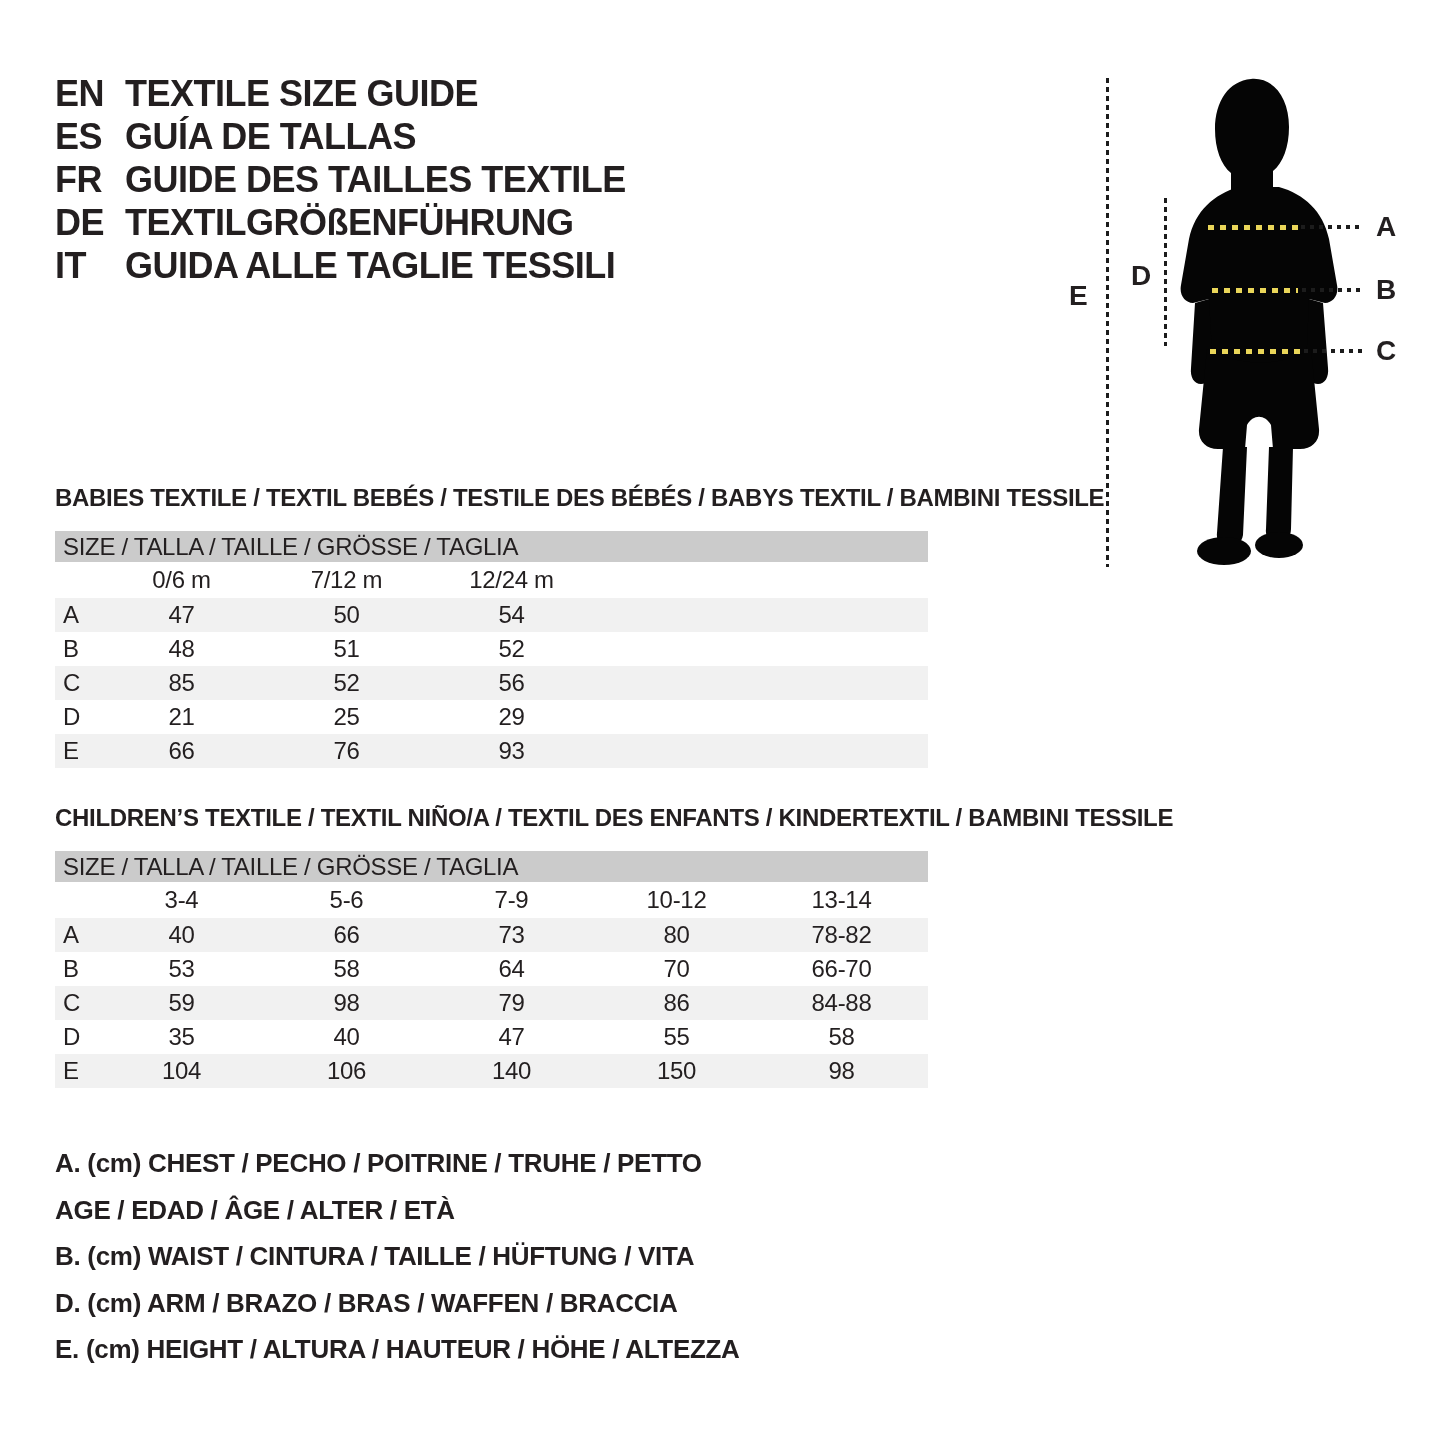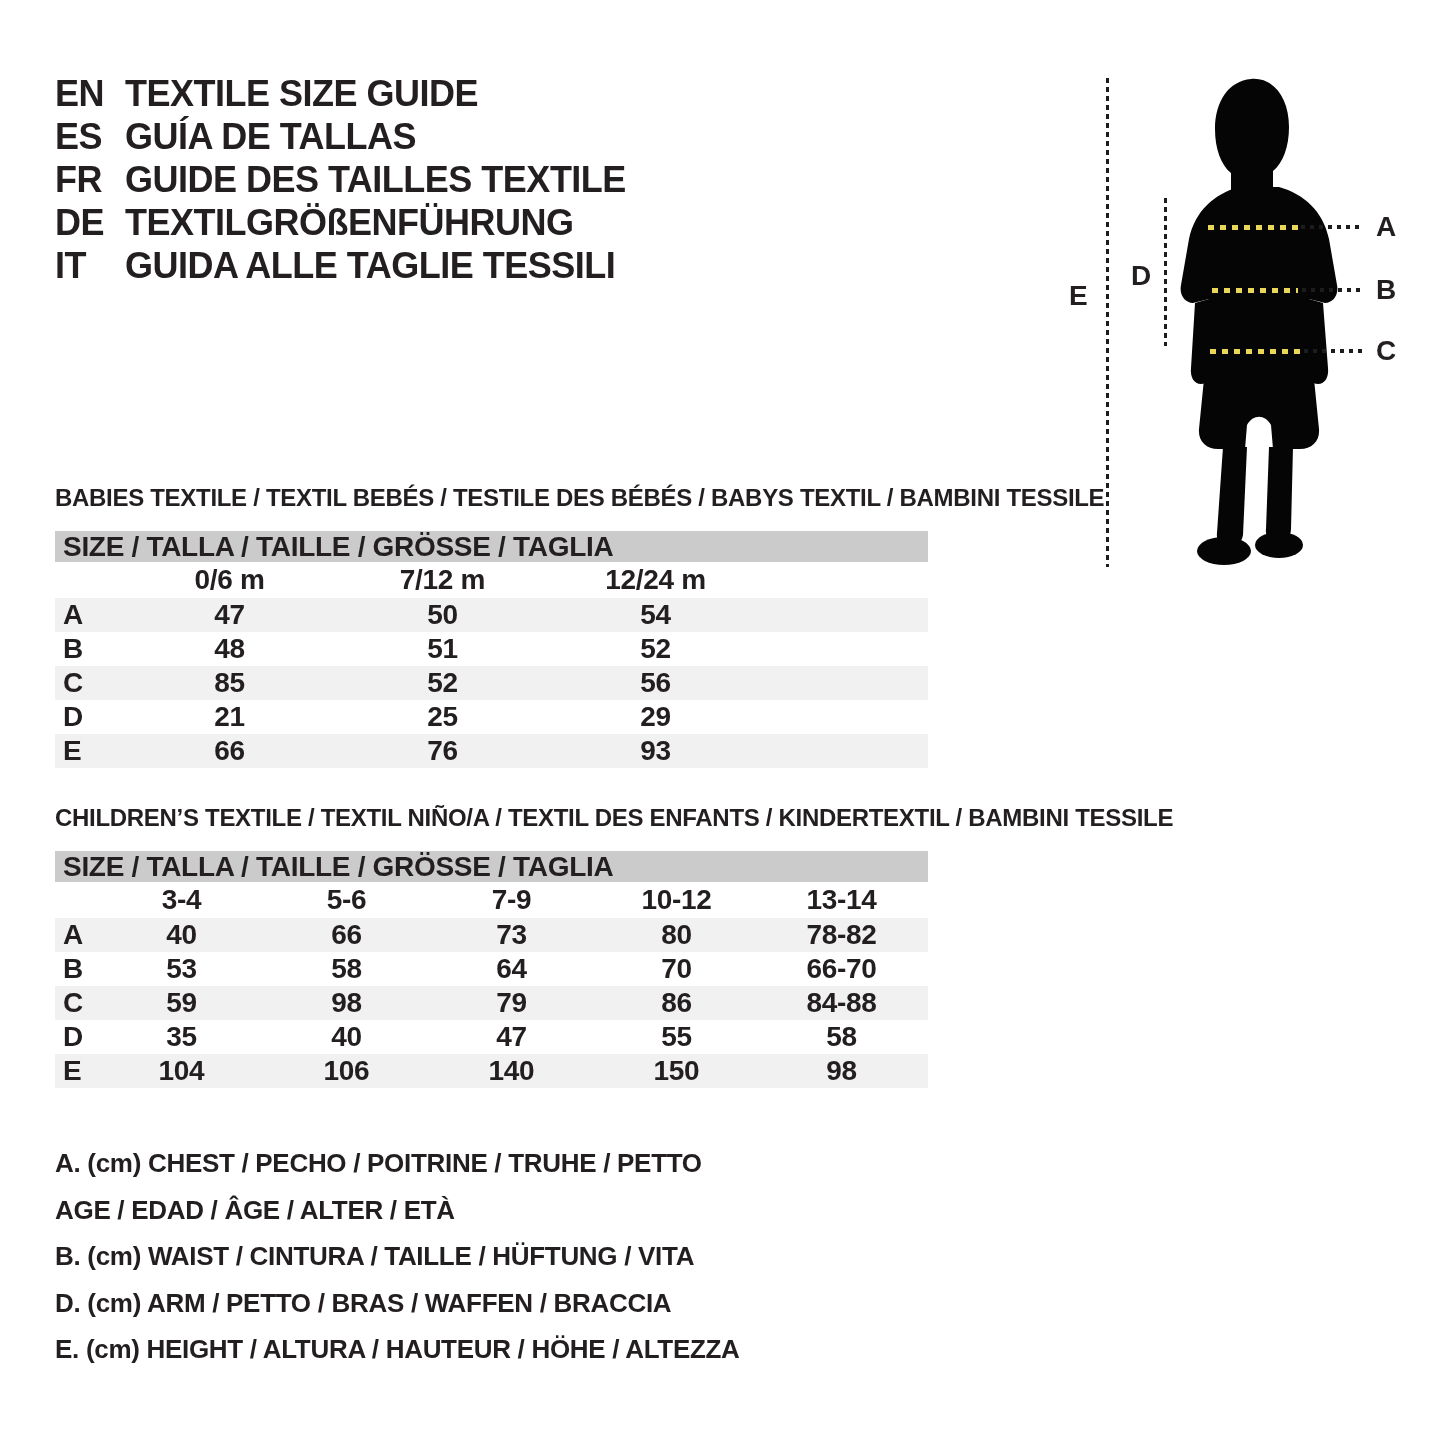--- a/index.html
+++ b/index.html
@@ -15,29 +15,29 @@
     display:grid; grid-template-columns:70px auto; grid-auto-rows:43px;
     align-items:center; font-size:36px; font-weight:700; letter-spacing:-0.5px;
   }
 
   
   .section-title { position:absolute; left:55px; font-size:24px; font-weight:700; white-space:nowrap; }
   .title-babies { top:484px; }
   .title-children { top:804px; }
 
   
-  .size-table { position:absolute; left:55px; width:873px; font-size:28px; font-weight:700; }
+  .size-table { position:absolute; left:55px; width:873px; font-size:24px; font-weight:400; }
   .tbl-babies { top:531px; }
   .tbl-children { top:851px; }
   .size-bar {
     height:31px; background:#cbcbcb; display:flex; align-items:center;
     padding-left:8px; box-sizing:border-box; white-space:nowrap;
   }
   .trow { display:grid; align-items:center; }
-  .tbl-babies .trow { grid-template-columns:44px 165px 165px 165px 1fr;gap:48px; }
+  .tbl-babies .trow { grid-template-columns:44px 165px 165px 165px 1fr; }
   .tbl-children .trow { grid-template-columns:44px 165px 165px 165px 165px 165px 1fr; }
   .trow.head { height:36px; }
   .trow.data { height:34px; }
   .trow.alt { background:#f1f1f1; }
   .cell { text-align:center; }
   .cell.lbl { text-align:left; padding-left:8px; }
 
   
   .legend { position:absolute; left:55px; top:1140px; font-size:26px; font-weight:700; }
   .legend div { height:46.5px; line-height:46.5px; white-space:nowrap; }
@@ -222,17 +222,17 @@
       <span class="cell">150</span>
       <span class="cell">98</span>
       <span class="cell"></span>
     </div>
   </div>
 
   <div class="legend">
     <div>A. (cm) CHEST / PECHO / POITRINE / TRUHE / PETTO</div>
     <div>AGE / EDAD / ÂGE / ALTER / ETÀ</div>
     <div>B. (cm) WAIST / CINTURA / TAILLE / HÜFTUNG / VITA</div>
-    <div>D. (cm) ARM / PETTO / BRAS / WAFFEN / BRACCIA</div>
+    <div>D. (cm) ARM / BRAZO / BRAS / WAFFEN / BRACCIA</div>
     <div>E. (cm) HEIGHT / ALTURA / HAUTEUR / HÖHE / ALTEZZA</div>
   </div>
 
 </div>
 
 </body></html>

